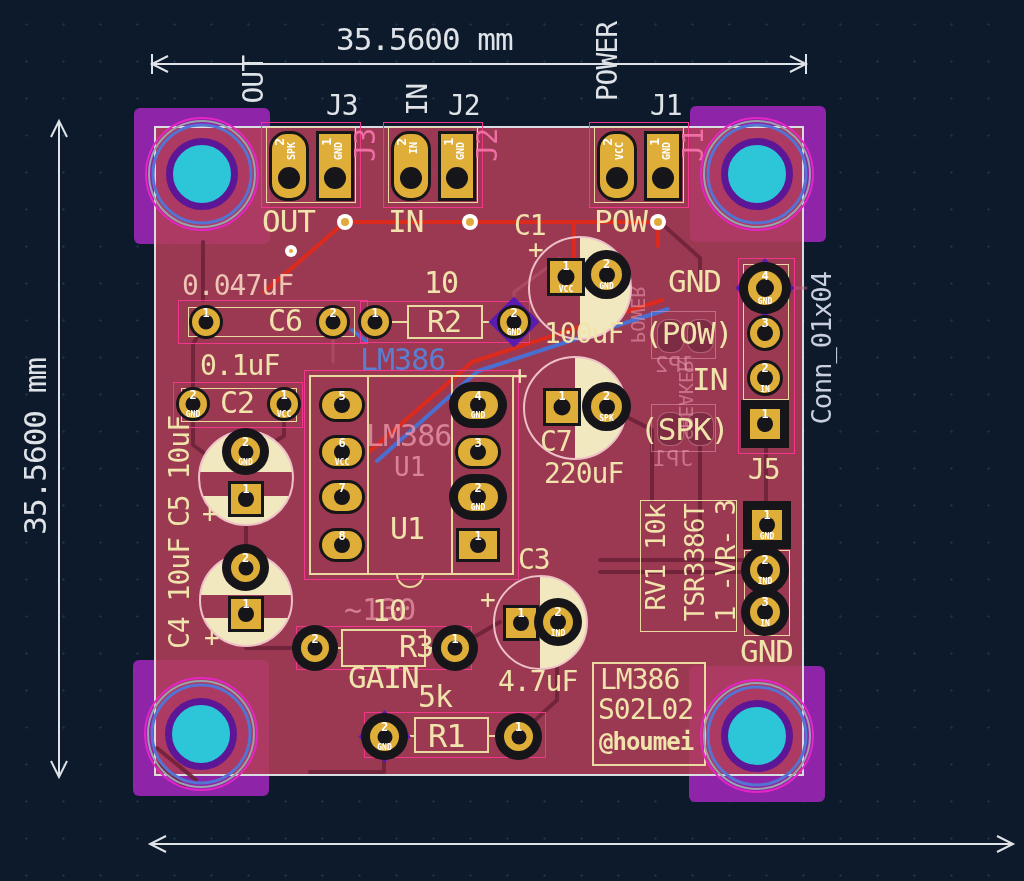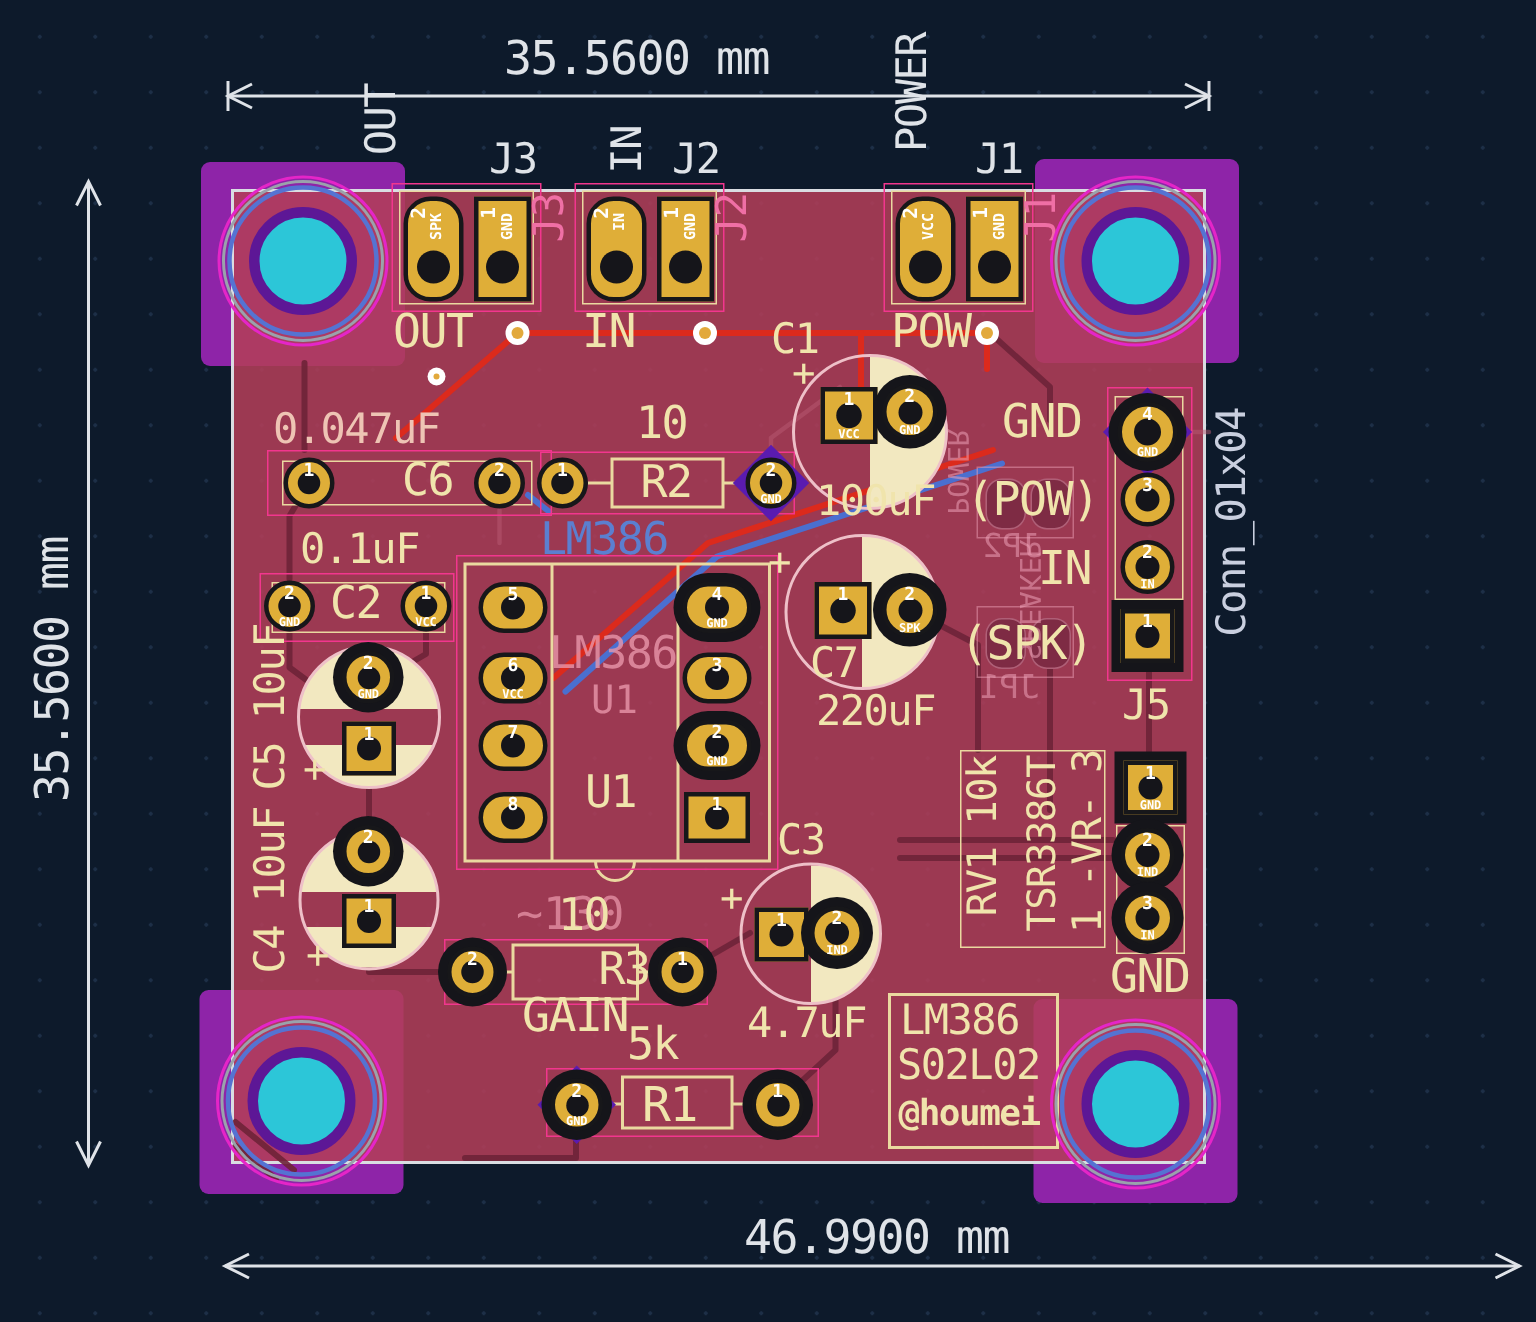--- a/index.html
+++ b/index.html
@@ -457,15 +457,14 @@
       <path d="M59,121 L59,777"></path>
       <path d="M51,137 L59,121 L67,137"></path>
         <path d="M51,761 L59,777 L67,761"></path>
       <path d="M150,844 L1013,844"></path>
       <path d="M166,836 L150,844 L166,852"></path>
         <path d="M997,836 L1013,844 L997,852"></path>
     </g>
   </svg>
   <div class="abs dimtx" style="left:336px;top:24px;font-size:31px;z-index:8;">35.5600 mm</div>
   <div class="abs vt dimtx" style="left:20px;top:358px;font-size:31px;z-index:8;">35.5600 mm</div>
-  <div class="abs dimtx" style="left:496px;top:810px;font-size:31px;z-index:8;">46.9900 mm</div>
 
 </div>
 
 </body></html>

